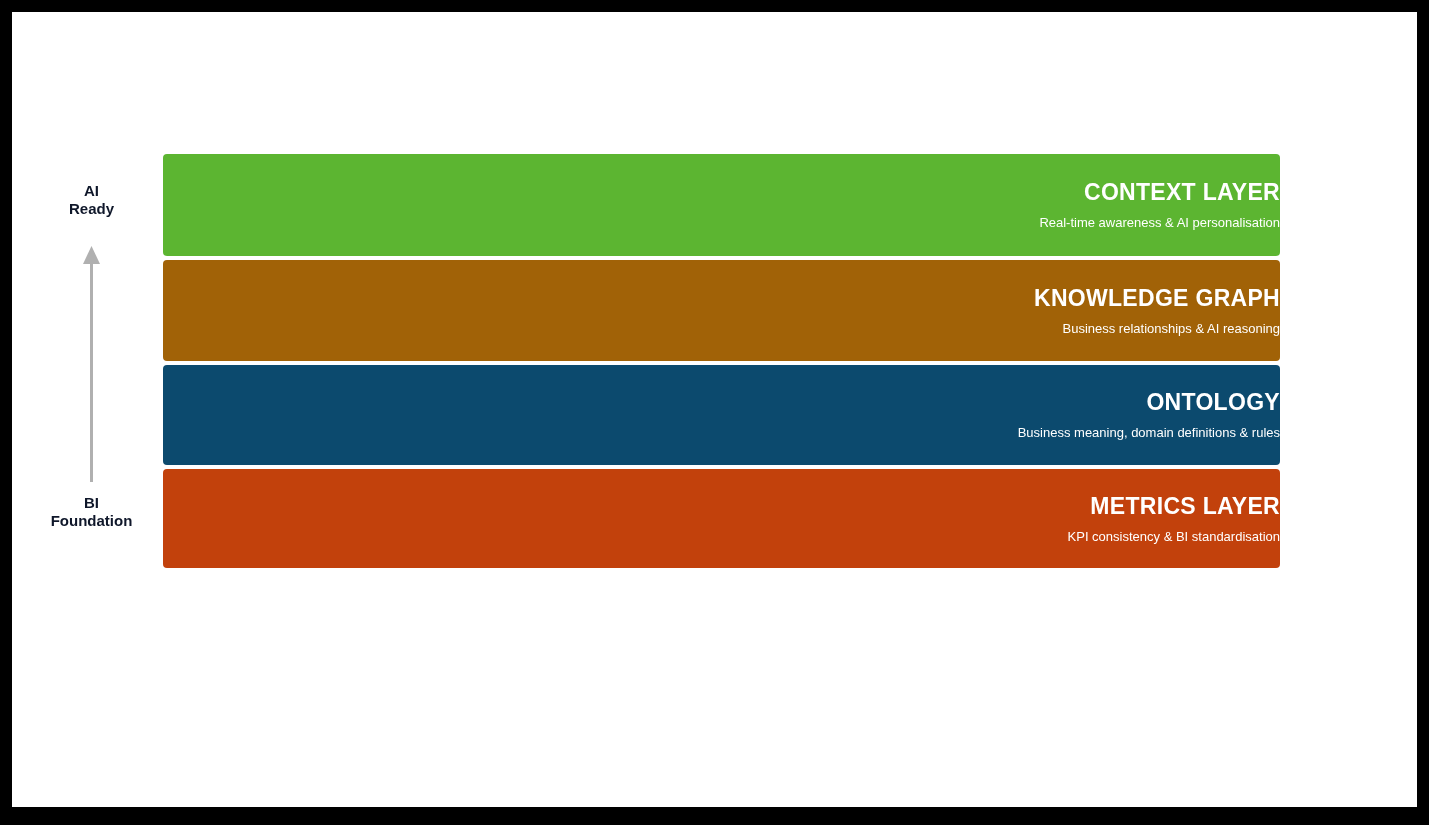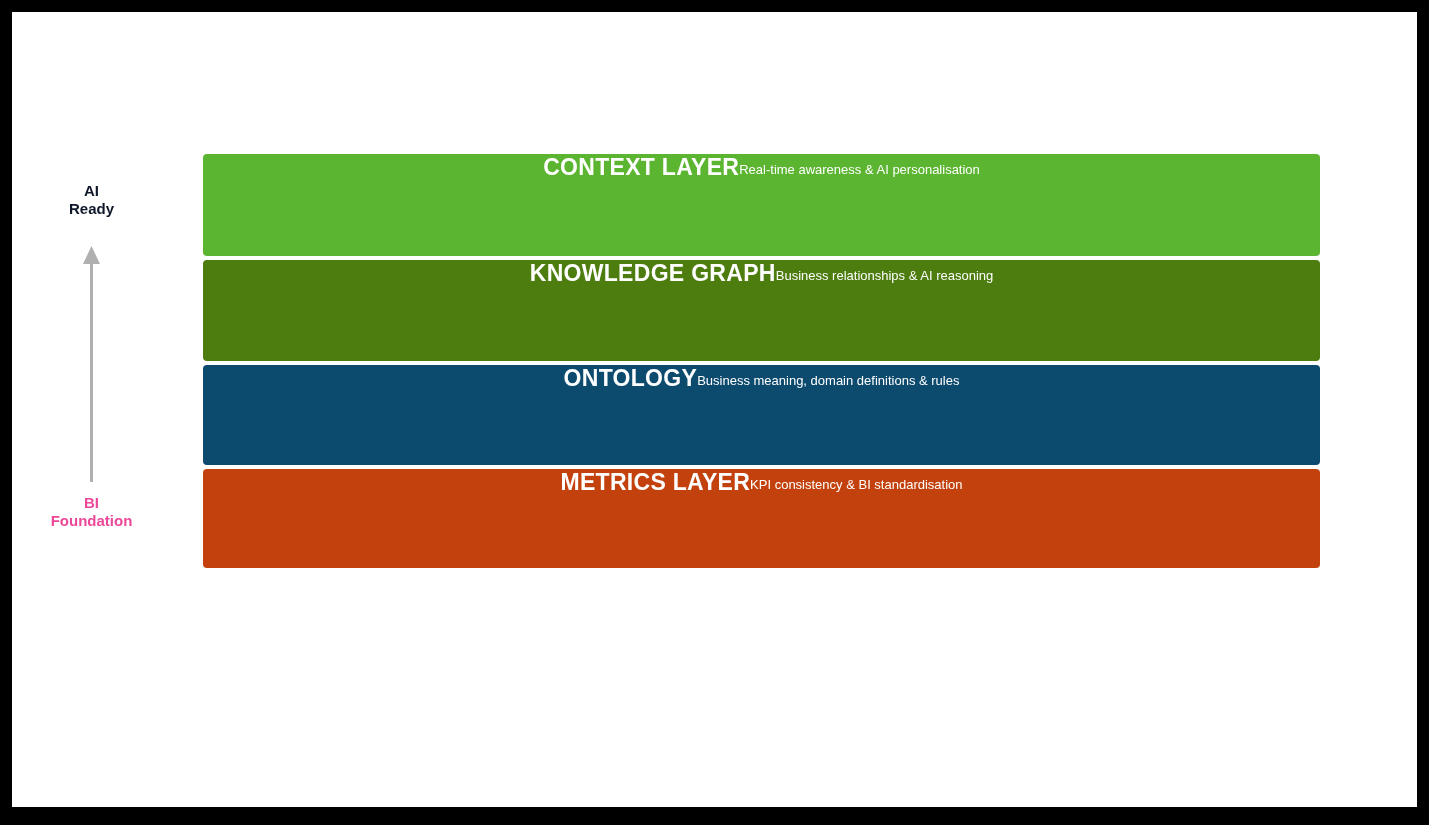--- a/index.html
+++ b/index.html
@@ -97,24 +97,23 @@
     height: 414px;
   }
 
   .layer-band {
     position: absolute;
     left: 0;
     width: 1117px;
     border-radius: 4px;
     color: #ffffff;
     display: flex;
-    flex-direction: row;
-    align-items: flex-start;
+    flex-direction: column;
+    align-items: flex-end;
     justify-content: center;
-    margin-left: 40px;
   }
 
   .layer-band:nth-child(1) { top: 0px;   height: 102px; }
   .layer-band:nth-child(2) { top: 106px; height: 101px; }
   .layer-band:nth-child(3) { top: 211px; height: 100px; }
   .layer-band:nth-child(4) { top: 315px; height: 99px;  }
 
   .layer-title {
     font-size: 23px;
     font-weight: bold;
@@ -142,35 +141,35 @@
       <div class="axis-label" id="axis-label-top" style="color: #0f172a;">
         <div>AI</div>
         <div>Ready</div>
       </div>
 
       <svg id="axis-arrow" viewBox="0 0 139 238">
         <line x1="69.5" y1="238" x2="69.5" y2="14" stroke="#b0b0b0" stroke-width="3"></line>
         <polygon points="69.5,2 78,20 61,20" fill="#b0b0b0"></polygon>
       </svg>
 
-      <div class="axis-label" id="axis-label-bottom" style="color: #ec4899;">
+      <div class="axis-label" id="axis-label-bottom" style="color: #0f172a;">
         <div>BI</div>
         <div>Foundation</div>
       </div>
 
     </div>
 
     <div id="layer-stack">
 
       <div class="layer-band" style="background: rgb(92, 181, 49);">
         <div class="layer-title">CONTEXT LAYER</div>
         <div class="layer-desc">Real-time awareness &amp; AI personalisation</div>
       </div>
 
-      <div class="layer-band" style="background: #4d7c0f;">
+      <div class="layer-band" style="background: #a16207;">
         <div class="layer-title">KNOWLEDGE GRAPH</div>
         <div class="layer-desc">Business relationships &amp; AI reasoning</div>
       </div>
 
       <div class="layer-band" style="background: #0c4a6e;">
         <div class="layer-title">ONTOLOGY</div>
         <div class="layer-desc">Business meaning, domain definitions &amp; rules</div>
       </div>
 
       <div class="layer-band" style="background: #c2410c;">

